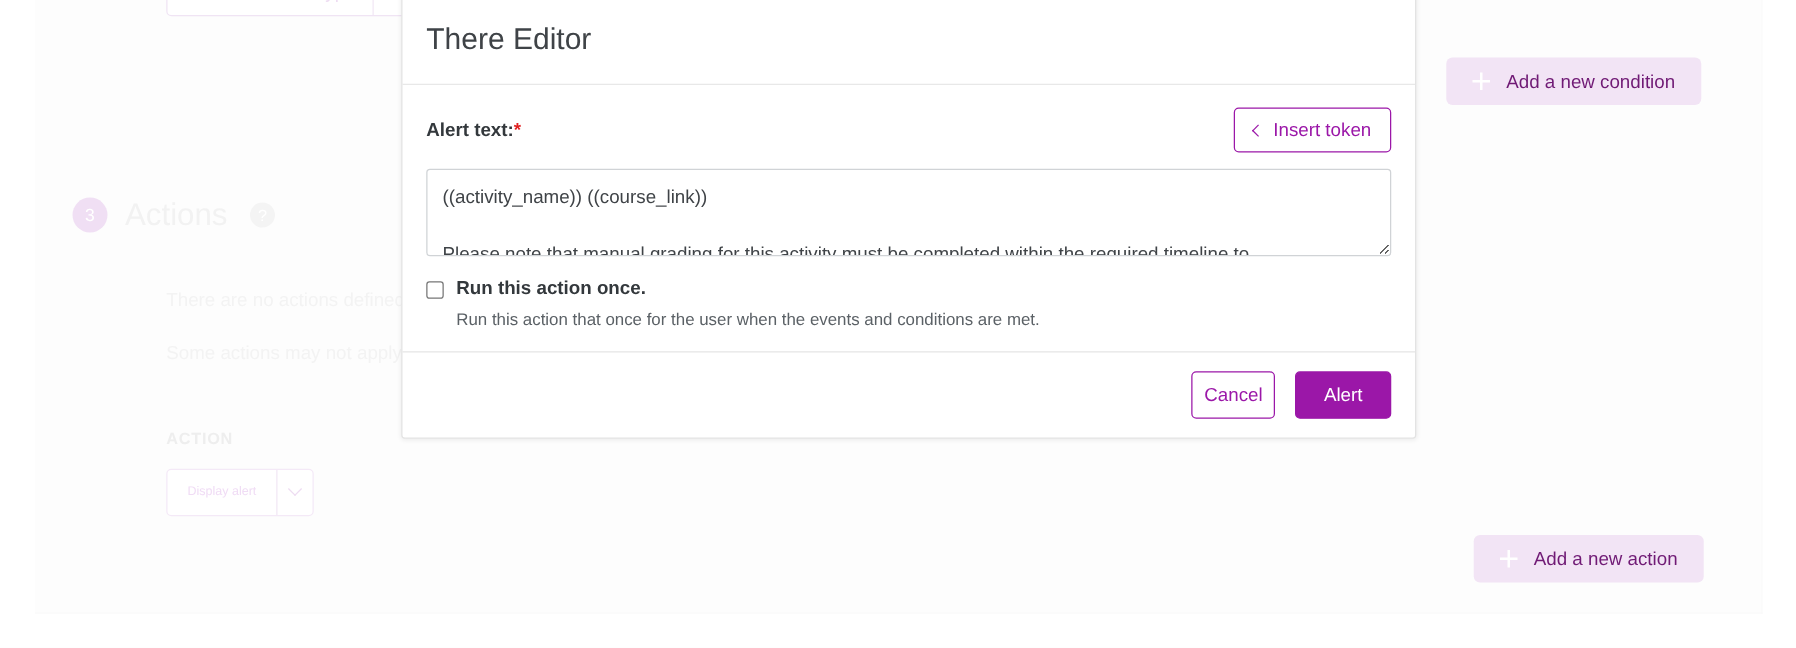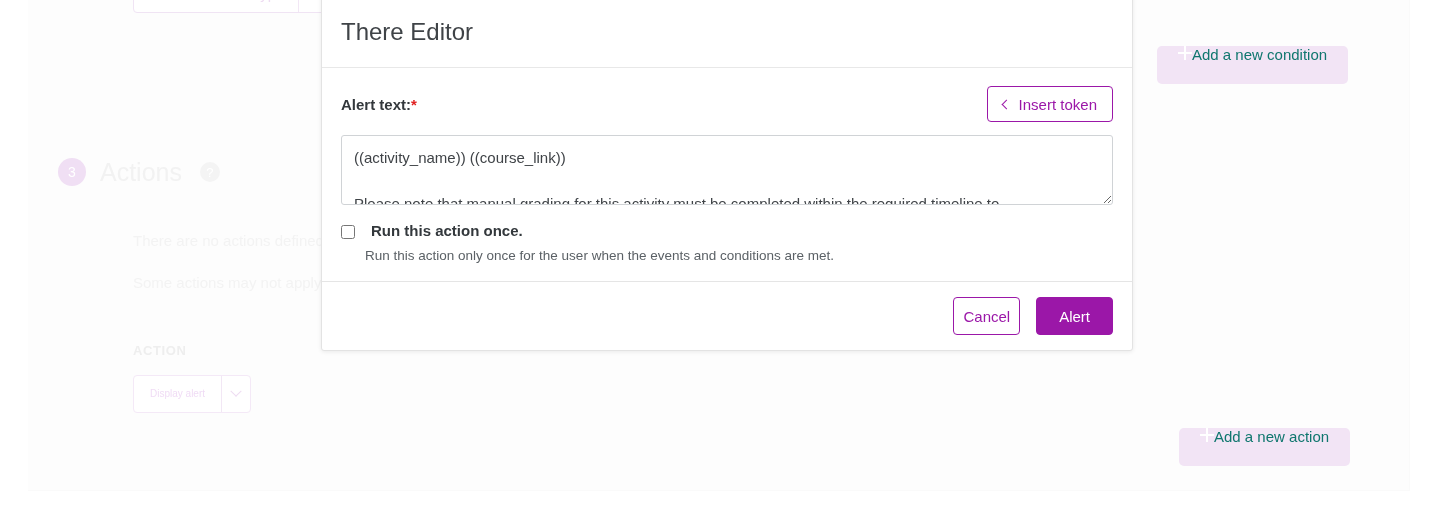--- a/index.html
+++ b/index.html
@@ -81,27 +81,28 @@
     padding-left: 16px;
     border-left: 1px solid #f3f3f3;
     line-height: 40px;
     height: 40px;
   }
 
   
   .pill-btn {
     position: absolute;
     display: flex;
-    align-items: flex-start;
+    align-items: center;
+    gap: 13px;
     background: #f2e4f5;
     border: none;
     border-radius: 5px;
     padding: 0 21px;
     height: 38px;
-    color: #0f766e;
+    color: #701a75;
     font-size: 15px;
     font-family: "Liberation Sans", sans-serif;
     white-space: nowrap;
   }
   .plus-ico {
     position: relative;
     width: 14px;
     height: 14px;
     flex: none;
   }
@@ -255,21 +256,21 @@
     line-height: 23px;
     color: #3f4347;
     resize: vertical;
     overflow: hidden;
     background: #ffffff;
   }
 
   .check-row {
     display: flex;
     align-items: flex-end;
-    gap: 16px;
+    gap: 10px;
     margin-top: 17px;
   }
   #run-once-checkbox {
     width: 14px;
     height: 14px;
     margin: 0;
     flex: none;
     accent-color: #9b17a8;
   }
   .check-label {
@@ -386,21 +387,21 @@
 
     <textarea id="alert-textarea" placeholder="" style="">((activity_name)) ((course_link))
 
 Please note that manual grading for this activity must be completed within the required timeline to
 </textarea>
 
     <div class="check-row">
       <input type="checkbox" id="run-once-checkbox" style="">
       <label class="check-label" for="run-once-checkbox">Run this action once.</label>
     </div>
-    <div class="check-help">Run this action only once for the user when the events and conditions are met.</div>
+    <div class="check-help">Run this action that once for the user when the events and conditions are met.</div>
 
   </div>
 
   <div class="modal-footer">
     <button class="btn" id="cancel-button">Cancel</button>
     <button class="btn" id="save-button">Alert</button>
   </div>
 
 </div>
 

